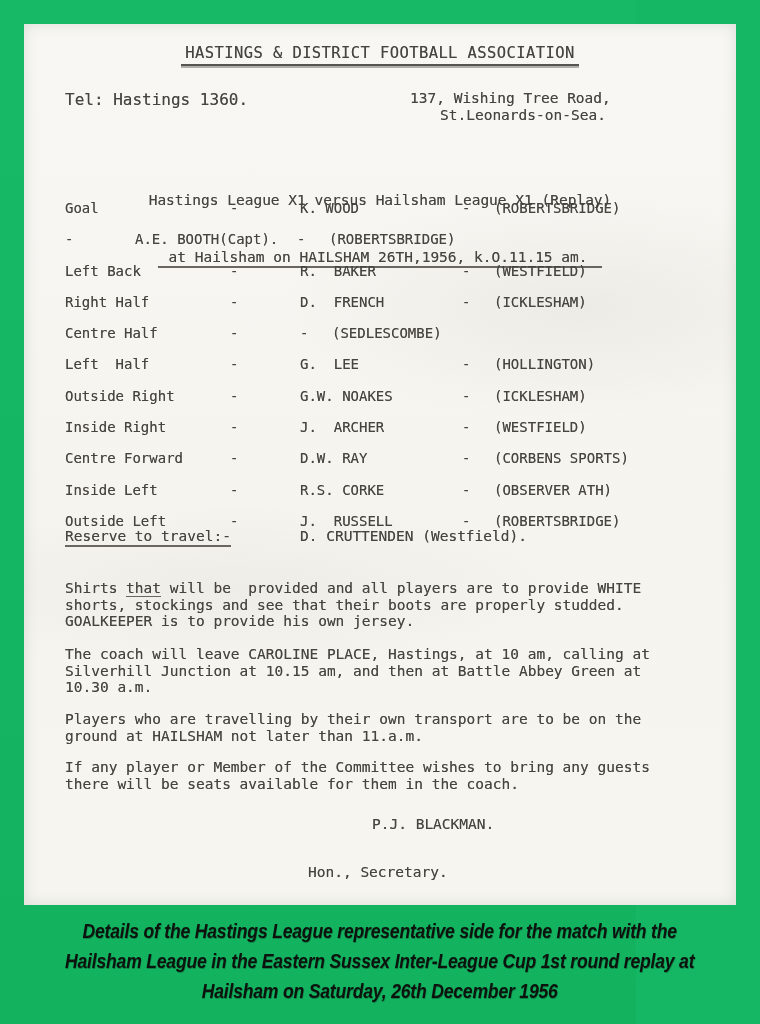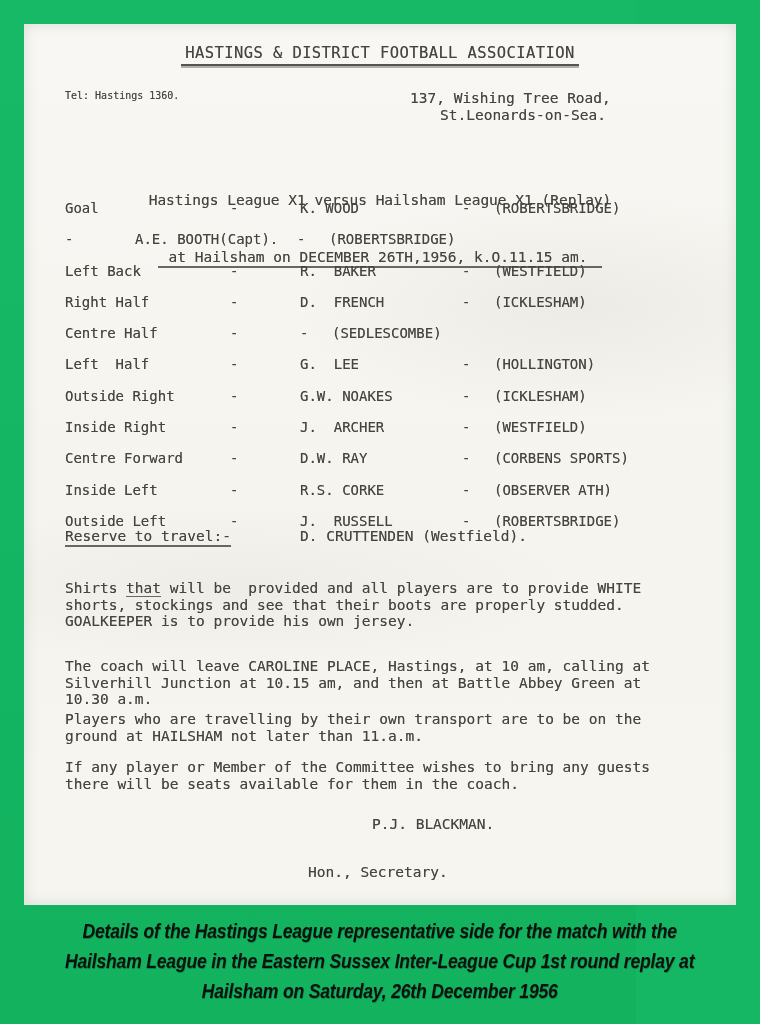--- a/index.html
+++ b/index.html
@@ -26,21 +26,21 @@
 
   .title {
     position: absolute; top: 20px; left: 0; width: 100%;
     text-align: center; font-size: 15.5px; letter-spacing: 0.4px;
     white-space: pre;
   }
   .title .u2 {
     padding: 0 4px 2px 4px;
     box-shadow: 0 2px 0 0 rgba(70,68,63,0.85), 0 4px 0 0 rgba(70,68,63,0.4);
   }
-  .tel { position: absolute; top: 66px; left: 41px; font-size: 10px; white-space: pre; }
+  .tel { position: absolute; top: 66px; left: 41px; font-size: 16px; white-space: pre; }
   .address { position: absolute; top: 66px; left: 386px; font-size: 14.5px; line-height: 17px; }
   .address .line2 { padding-left: 30px; white-space: pre; }
 
   .match-header {
     position: absolute; top: 129px; left: 0; width: 100%;
     text-align: center; font-size: 14.5px; line-height: 19px; white-space: pre;
   }
   .match-header .u1 {
     padding: 0 14px 1px 10px;
     border-bottom: 2px solid rgba(70,68,63,0.8);
@@ -54,21 +54,21 @@
   .lineup-row .dash2 { width: 32px;  white-space: pre; }
   .lineup-row .club  { flex: 1;      white-space: pre; }
 
   .reserve { position: absolute; top: 504px; left: 41px; font-size: 14.5px; white-space: pre; display: flex; }
   .reserve .label { width: 235px; }
   .reserve .label span { border-bottom: 2px solid rgba(70,68,63,0.8); padding-bottom: 1px; }
 
   .para { position: absolute; left: 41px; right: 24px; font-size: 14.5px; line-height: 16.6px; white-space: pre-wrap; }
   .para .uword { border-bottom: 1.5px solid rgba(70,68,63,0.8); }
   .p1 { top: 556px; }
-  .p2 { top: 622px; margin-top: 12px; }
+  .p2 { top: 622px; }
   .p3 { top: 687px; }
   .p4 { top: 735px; }
 
   .sig-name { position: absolute; top: 792px; left: 348px; font-size: 14.5px; white-space: pre; }
   .sig-role { position: absolute; top: 840px; left: 284px; font-size: 14.5px; white-space: pre; }
 
   
   .caption {
     position: absolute; left: 0; top: 916px; width: 760px;
     text-align: center;
@@ -93,21 +93,21 @@
     <div class="title"><span class="u2">HASTINGS &amp; DISTRICT FOOTBALL ASSOCIATION</span></div>
 
     <div class="tel">Tel: Hastings 1360.</div>
     <div class="address">
       <div class="line1">137, Wishing Tree Road,</div>
       <div class="line2">St.Leonards-on-Sea.</div>
     </div>
 
     <div class="match-header">
       <div>Hastings League X1 versus Hailsham League X1 (Replay)</div>
-      <div><span class="u1">at Hailsham on DECEMBER 26TH,1956, k.O.11.15 am.</span></div>
+      <div><span class="u1">at Hailsham on HAILSHAM 26TH,1956, k.O.11.15 am.</span></div>
     </div>
 
     <div class="lineup">
       <div class="lineup-row">
         <span class="pos">Goal</span>
         <span class="dash1">-</span>
         <span class="name">K. WOOD</span>
         <span class="dash2">-</span>
         <span class="club">(ROBERTSBRIDGE)</span>
       </div>

